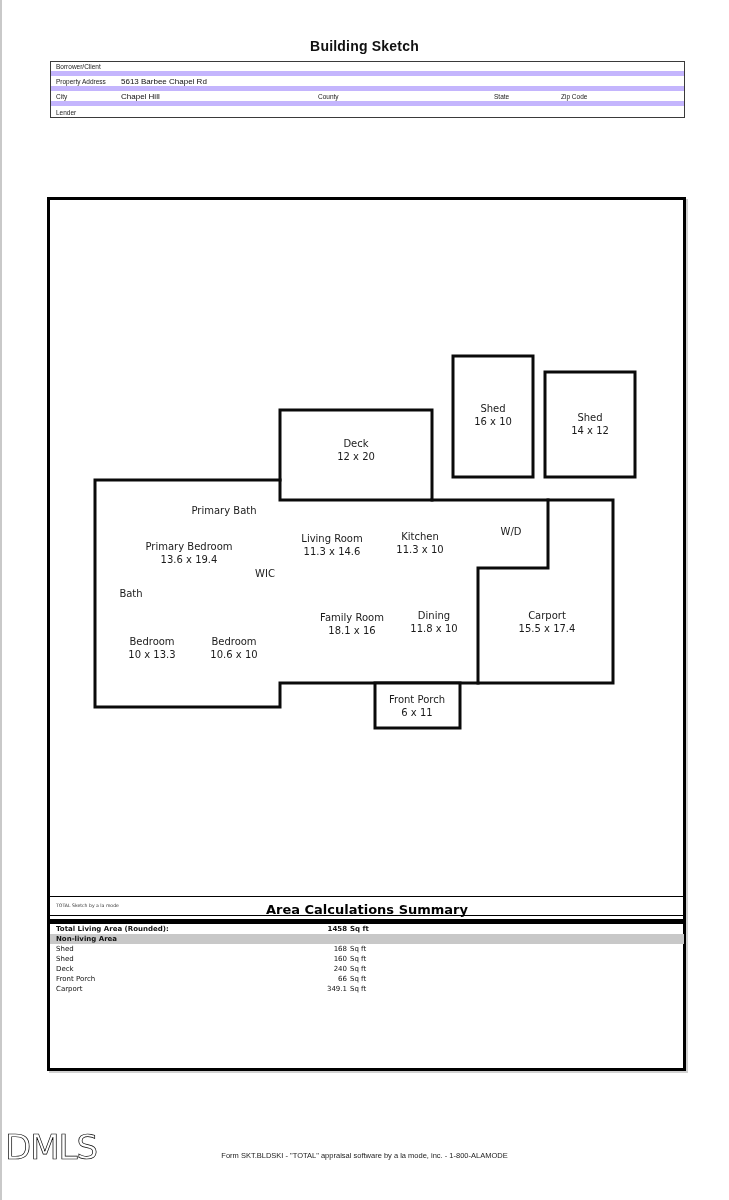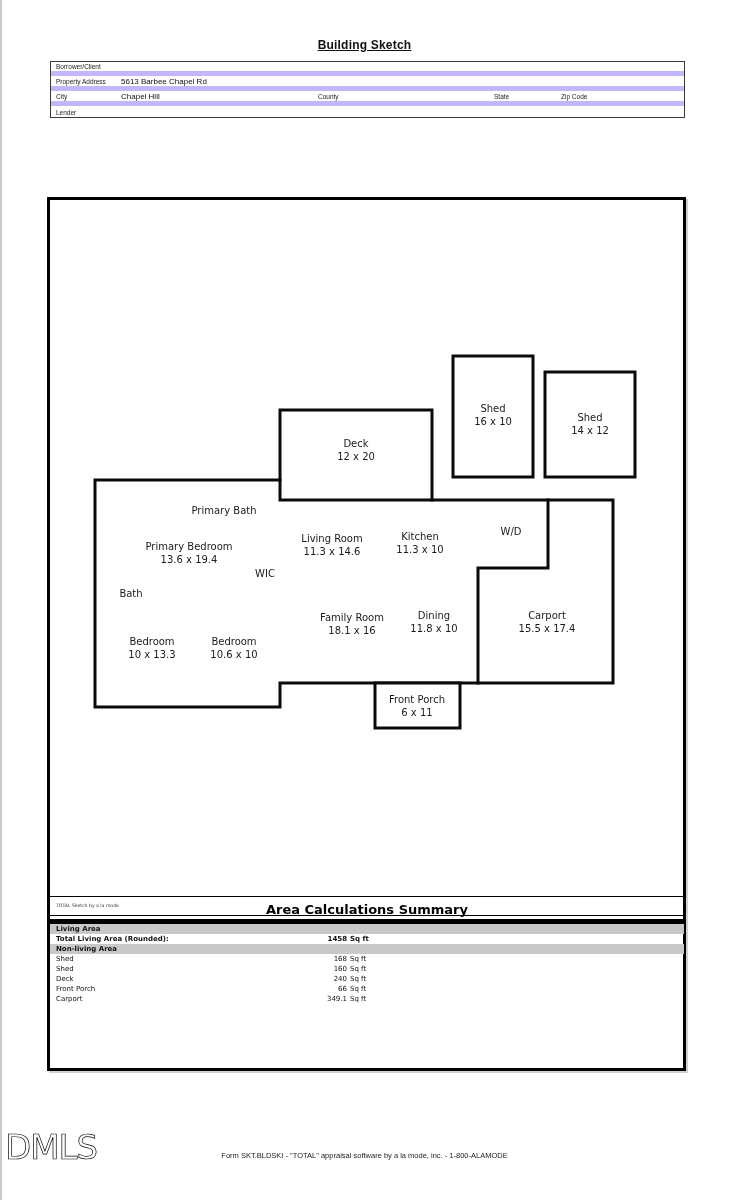--- a/index.html
+++ b/index.html
@@ -2,21 +2,21 @@
 <html><head>
 <meta charset="utf-8">
 <style>
   html,body{margin:0;padding:0;background:#fff;}
   .page{position:relative;width:729px;height:1200px;background:#ffffff;overflow:hidden;
         font-family:"Liberation Sans",sans-serif;color:#1a1a1a;}
   .page-edge{position:absolute;left:0;top:0;width:2px;height:1200px;background:#c9c9c9;}
 
   
   .doc-title{position:absolute;left:0;top:38px;width:729px;text-align:center;
-             font-size:12px;font-weight:bold;color:#111;letter-spacing:.2px;text-decoration:underline;}
+             font-size:14px;font-weight:bold;color:#111;letter-spacing:.2px;}
 
   
   .form-box{position:absolute;left:50px;top:61px;width:635px;height:57px;
             border:1px solid #3a3a3a;box-sizing:border-box;background:#fff;}
   .form-row{position:relative;box-sizing:border-box;border-bottom:5px solid #c4b5fd;
             display:flex;align-items:center;}
   .form-row:last-child{border-bottom:none;}
   .fr1{height:14px;} .fr2{height:15px;} .fr3{height:15px;} .fr4{height:12px;}
   .flabel{font-size:6.5px;color:#222;padding-left:5px;white-space:nowrap;}
   .fvalue{position:absolute;left:70px;top:0;height:100%;display:flex;align-items:center;
@@ -159,23 +159,20 @@
     <div>6 x 11</div>
   </div>
 
   <div class="sum-sep"></div>
   <div class="sum-watermark">TOTAL Sketch by a la mode</div>
   <div class="sum-title">Area Calculations Summary</div>
   <div class="sum-underline"></div>
   <div class="sum-bar"></div>
 
   <div class="sum-table">
-    <div class="srow band">
-      <span class="slabel">Living Area</span>
-    </div>
     <div class="srow bold">
       <span class="slabel">Total Living Area (Rounded):</span>
       <span class="sval"><span class="n">1458</span><span class="u">Sq ft</span></span>
     </div>
     <div class="srow band">
       <span class="slabel">Non-living Area</span>
     </div>
     <div class="srow">
       <span class="slabel">Shed</span>
       <span class="sval"><span class="n">168</span><span class="u">Sq ft</span></span>

